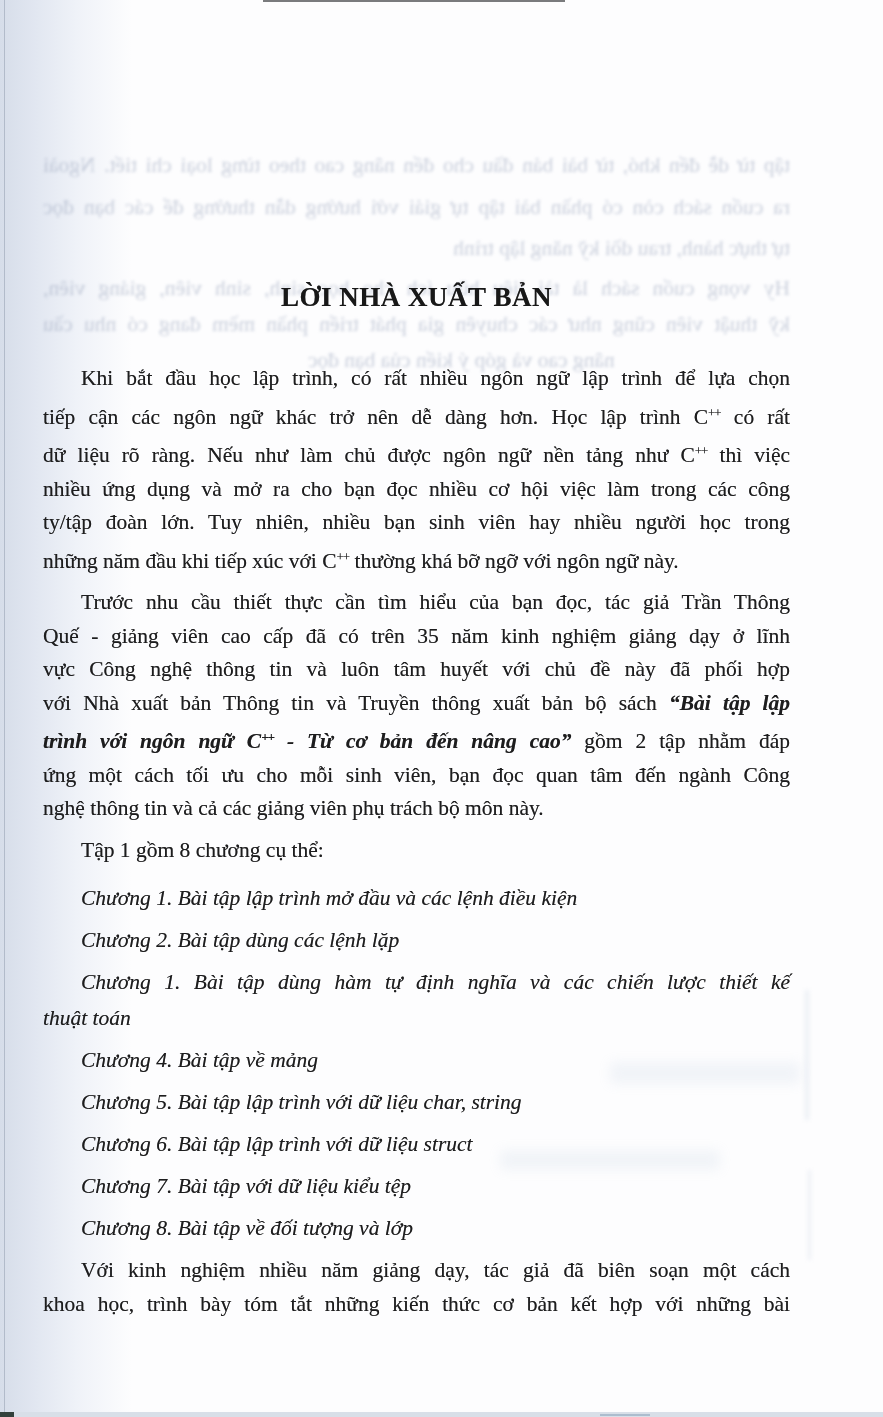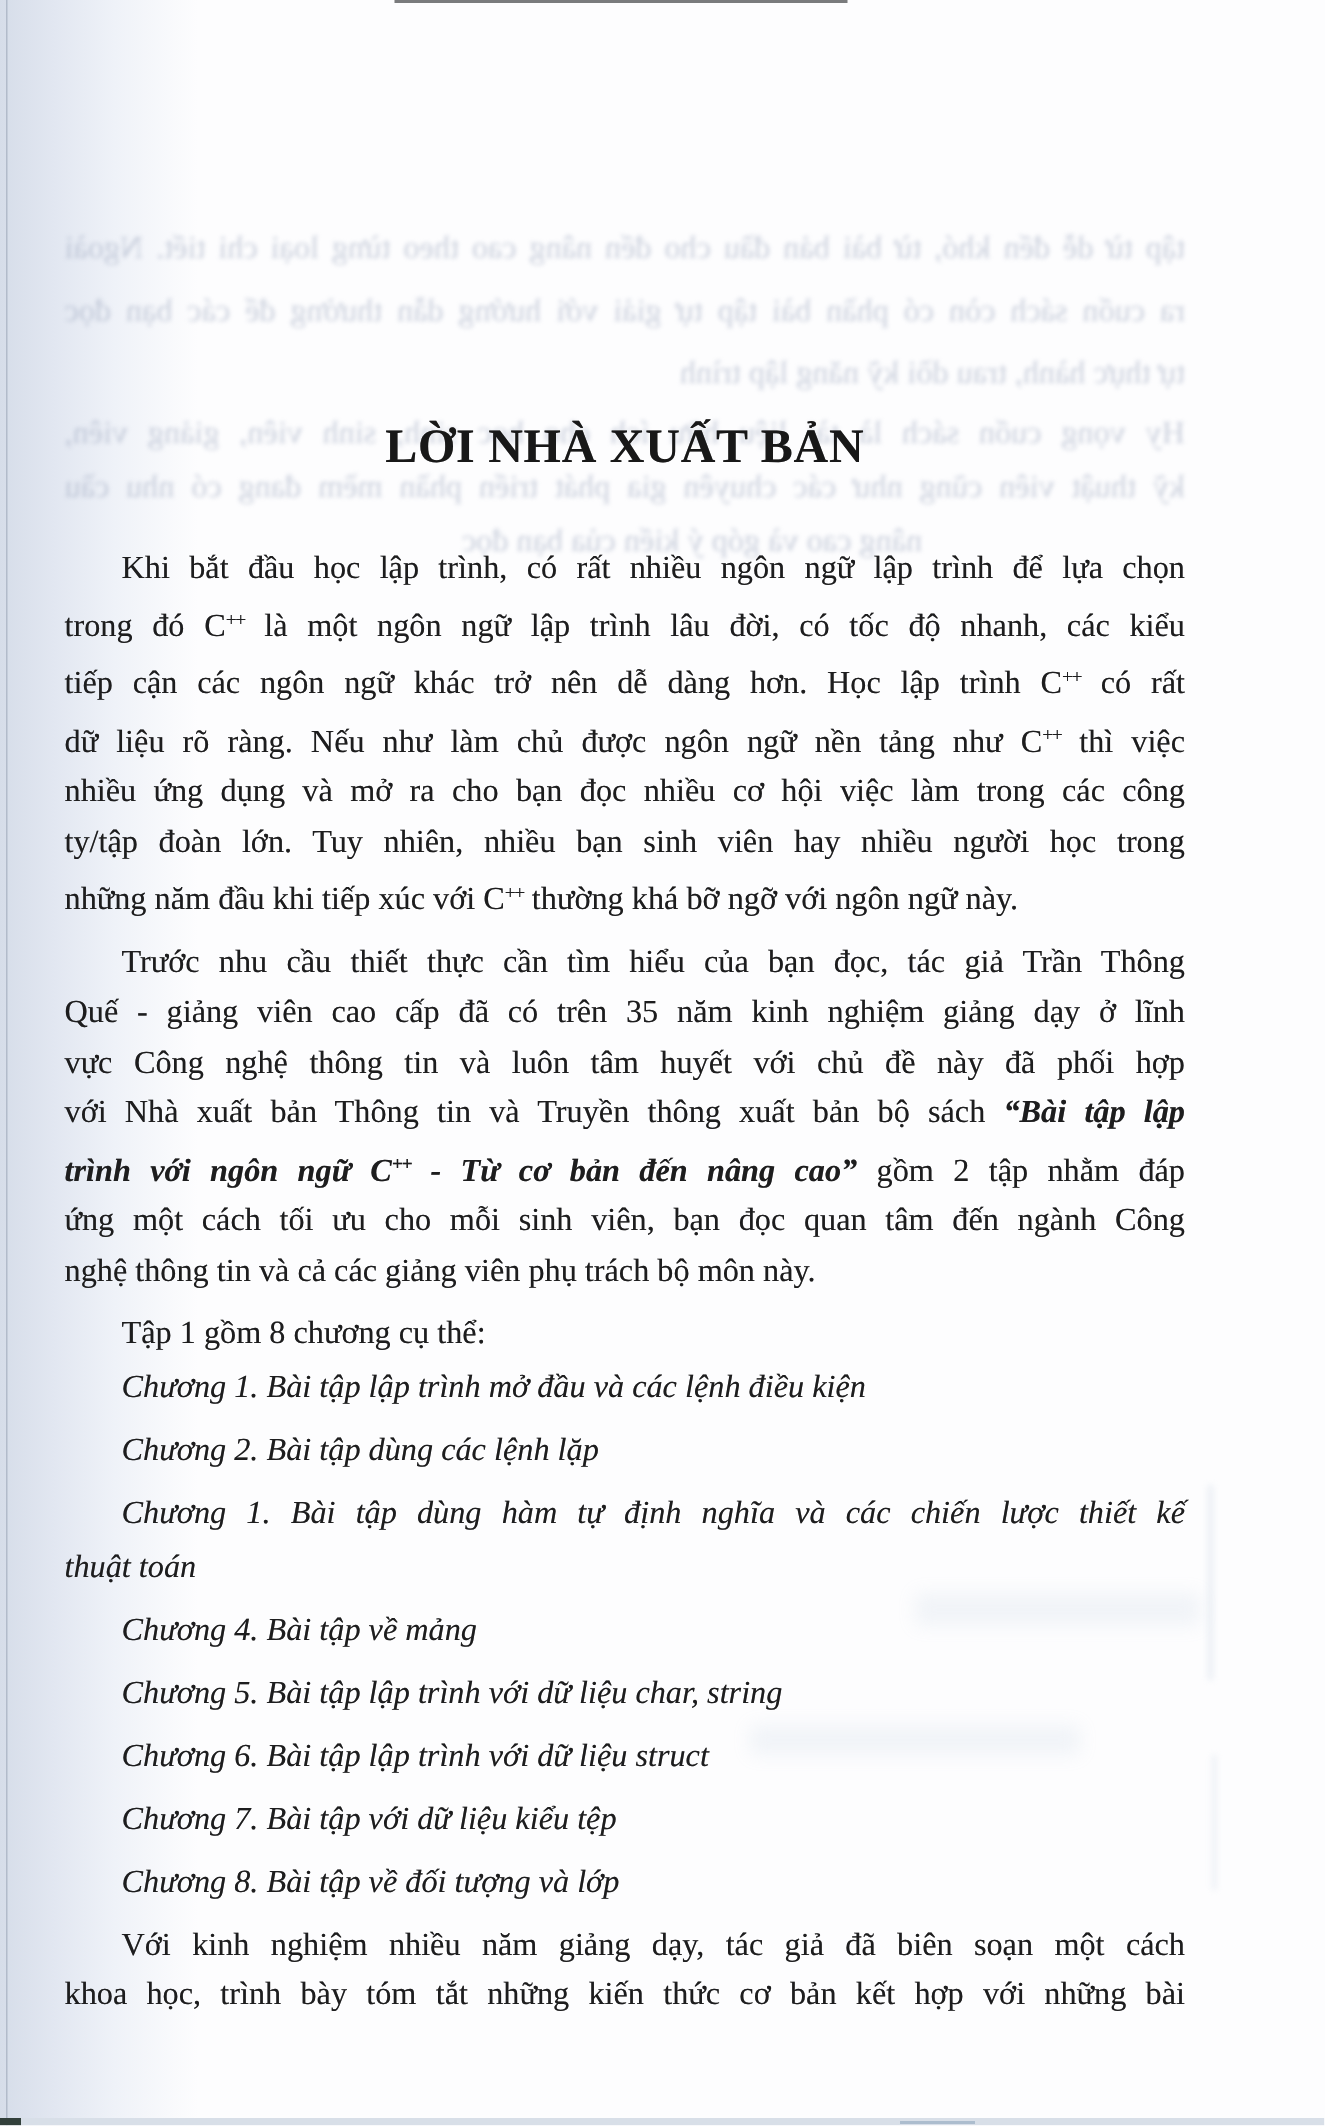--- a/index.html
+++ b/index.html
@@ -37,28 +37,28 @@
   .corner-mark{position:absolute;left:0;bottom:0;width:14px;height:5px;background:#32403b;}
   .bottom-dash{position:absolute;left:600px;bottom:1px;width:50px;height:2px;background:#8fa6bd;opacity:.6;}
   
   .content{
     position:absolute;left:43px;top:0;width:747px;
     color:#1d1d1e;font-size:21.5px;
     text-shadow:0 0 .4px rgba(25,25,25,.55);
   }
   .page-title{
     margin:280px 0 48px 0;text-align:center;
-    font-size:32px;font-weight:bold;line-height:34px;letter-spacing:.5px;color:#181818;
+    font-size:27px;font-weight:bold;line-height:34px;letter-spacing:.5px;color:#181818;
   }
   .block{margin:0;}
   .block.para{margin-top:8px;}
   .para .line{line-height:33.5px;}
   .line.j{text-align:justify;text-align-last:justify;}
   .line.ind{text-indent:38px;}
-  .chapter-list{margin-top:0;}
+  .chapter-list{margin-top:13px;}
   .chapter-item{font-style:italic;margin-bottom:6px;}
   .chapter-item .line{line-height:36px;}
   .sup{font-size:13px;vertical-align:7px;letter-spacing:-1px;}
   .bi{font-weight:bold;font-style:italic;}
 </style>
 </head>
 <body>
 
 <div class="page">
 
@@ -79,21 +79,20 @@
   <div class="streak" style="left:805px;top:990px;width:4px;height:130px;"></div>
   <div class="streak" style="left:808px;top:1170px;width:3px;height:90px;"></div>
 
   <div class="top-sliver"></div>
 
   <div class="content">
     <div class="page-title">LỜI NHÀ XUẤT BẢN</div>
 
   <div class="block para">
         <div class="line j ind"><span>Khi bắt đầu học lập trình, có rất nhiều ngôn ngữ lập trình để lựa chọn</span></div>
-        <div class="line j"><span>trong đó C</span><span class="sup">++</span><span> là một ngôn ngữ lập trình lâu đời, có tốc độ nhanh, các kiểu</span></div>
         <div class="line j"><span>tiếp cận các ngôn ngữ khác trở nên dễ dàng hơn. Học lập trình C</span><span class="sup">++</span><span> có rất</span></div>
         <div class="line j"><span>dữ liệu rõ ràng. Nếu như làm chủ được ngôn ngữ nền tảng như C</span><span class="sup">++</span><span> thì việc</span></div>
         <div class="line j"><span>nhiều ứng dụng và mở ra cho bạn đọc nhiều cơ hội việc làm trong các công</span></div>
         <div class="line j"><span>ty/tập đoàn lớn. Tuy nhiên, nhiều bạn sinh viên hay nhiều người học trong</span></div>
         <div class="line"><span>những năm đầu khi tiếp xúc với C</span><span class="sup">++</span><span> thường khá bỡ ngỡ với ngôn ngữ này.</span></div>
       </div>
       <div class="block para">
         <div class="line j ind"><span>Trước nhu cầu thiết thực cần tìm hiểu của bạn đọc, tác giả Trần Thông</span></div>
         <div class="line j"><span>Quế - giảng viên cao cấp đã có trên 35 năm kinh nghiệm giảng dạy ở lĩnh</span></div>
         <div class="line j"><span>vực Công nghệ thông tin và luôn tâm huyết với chủ đề này đã phối hợp</span></div>

